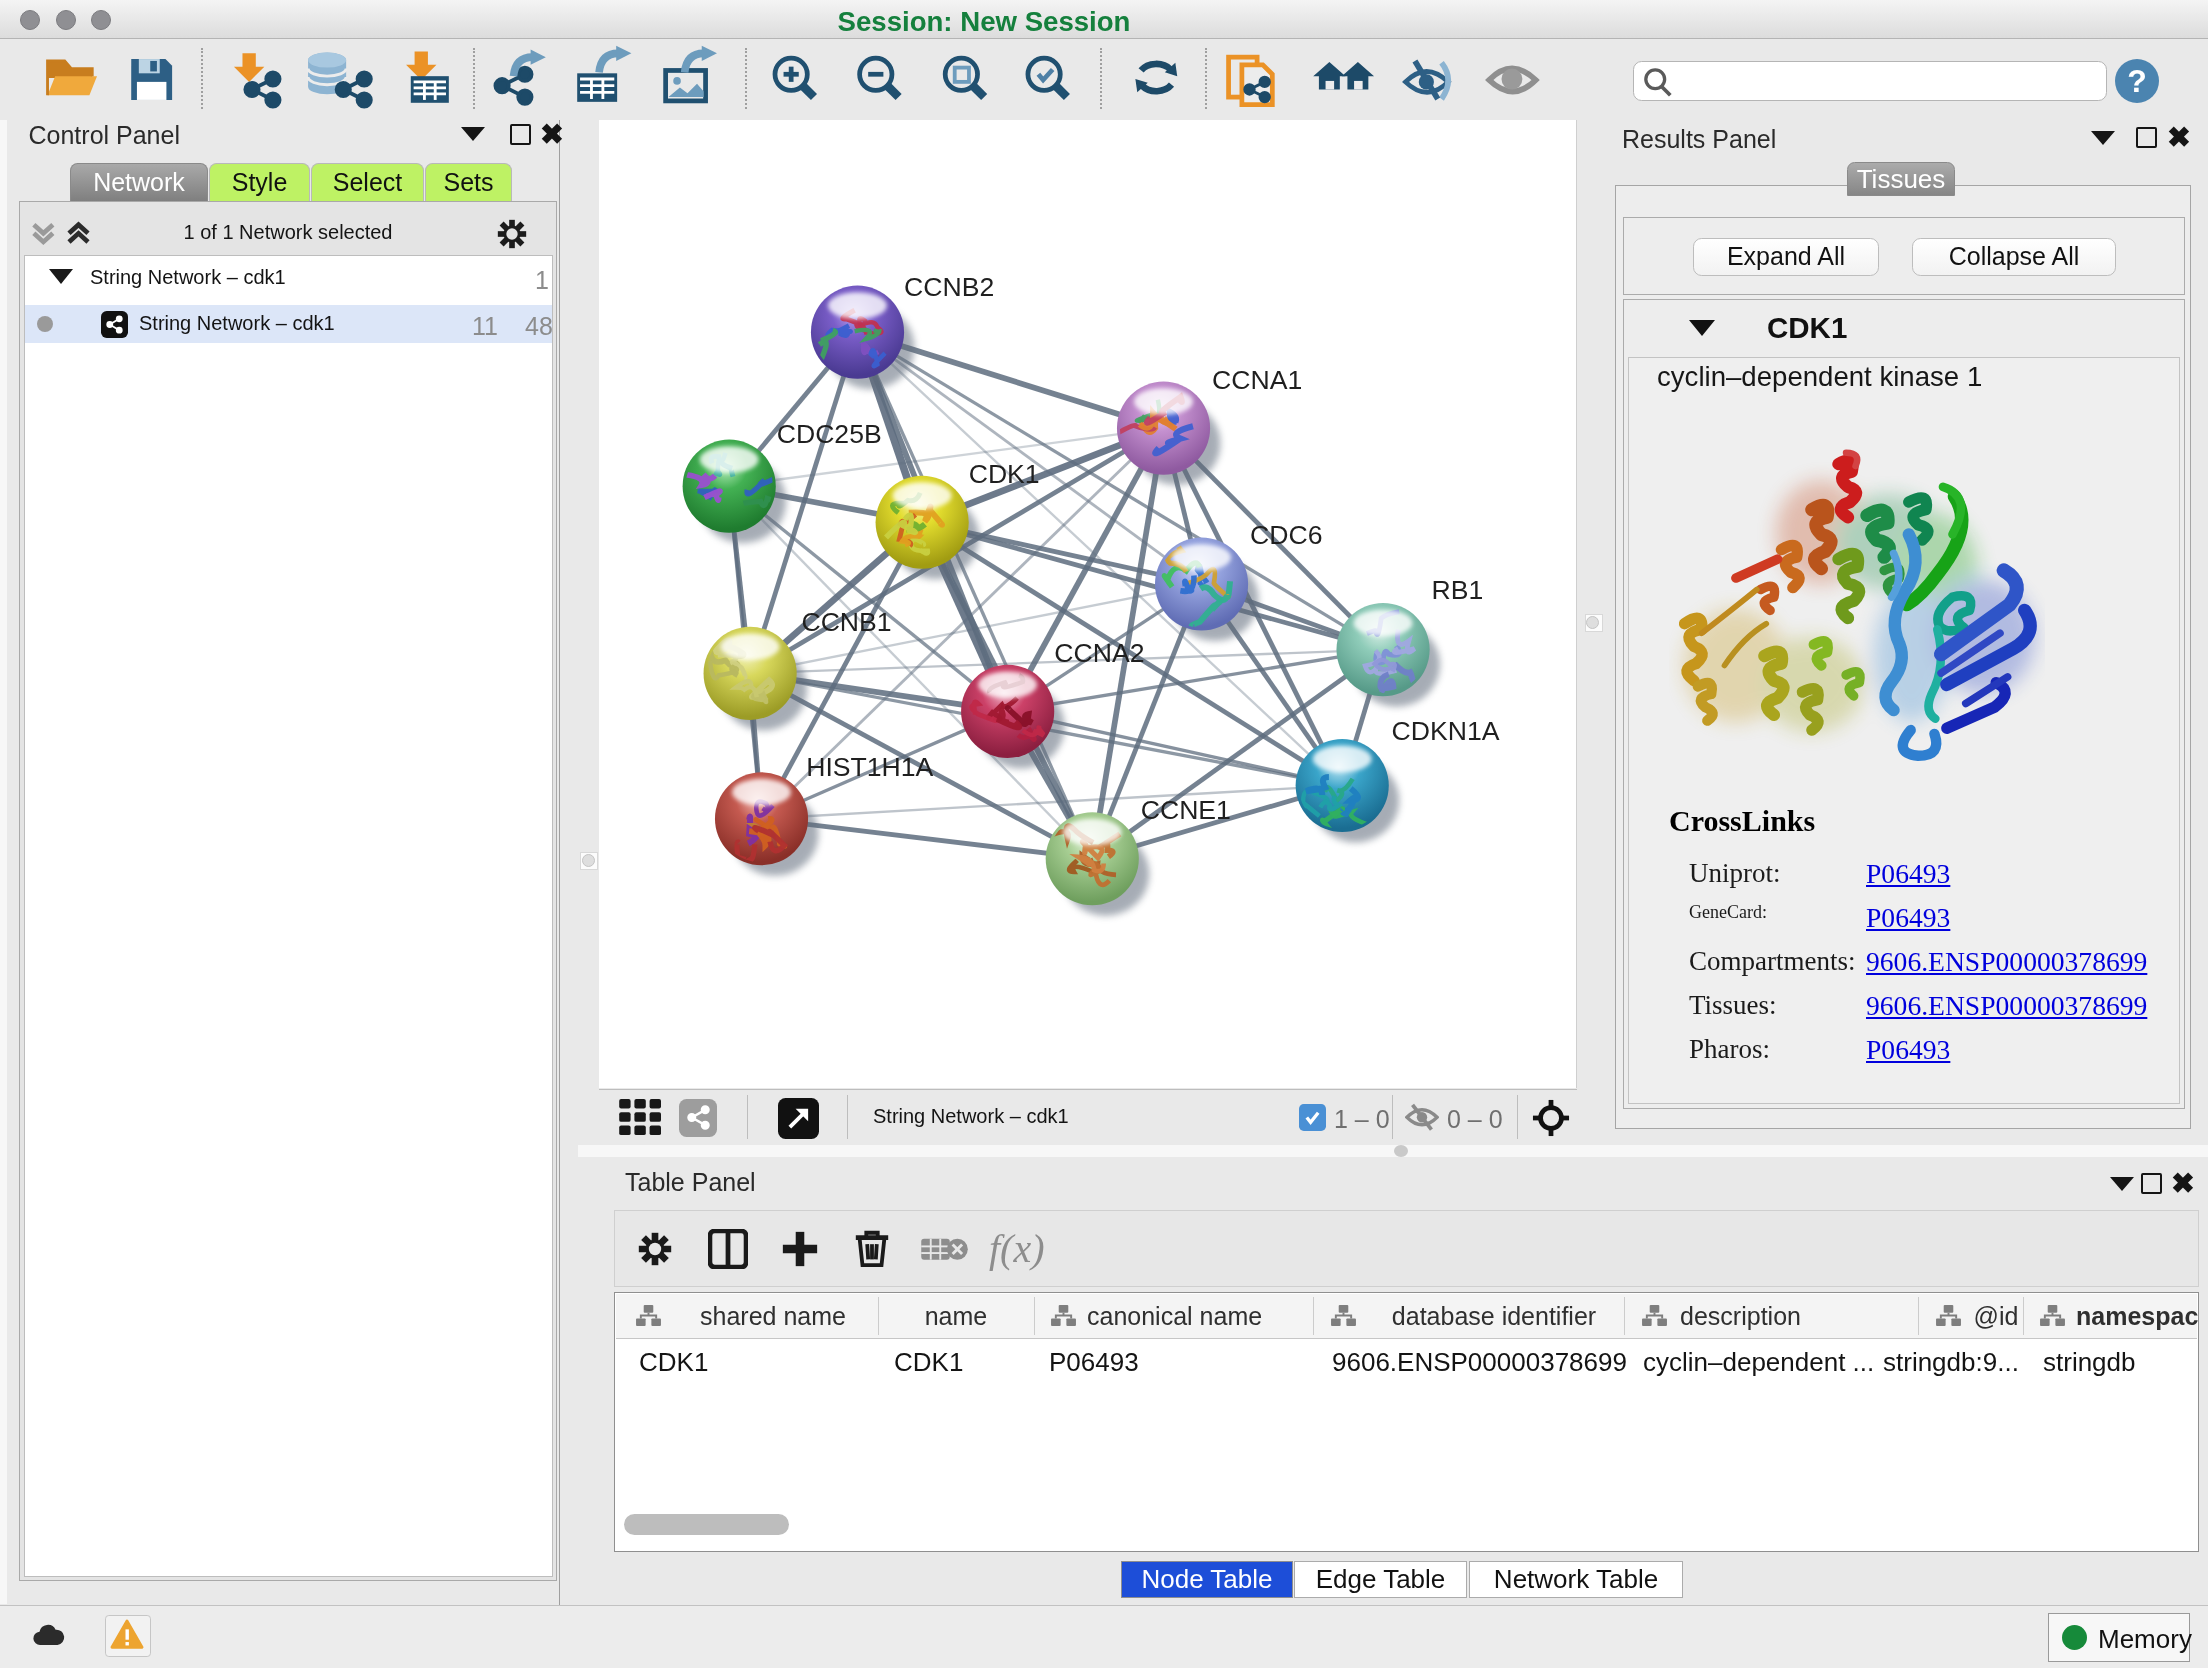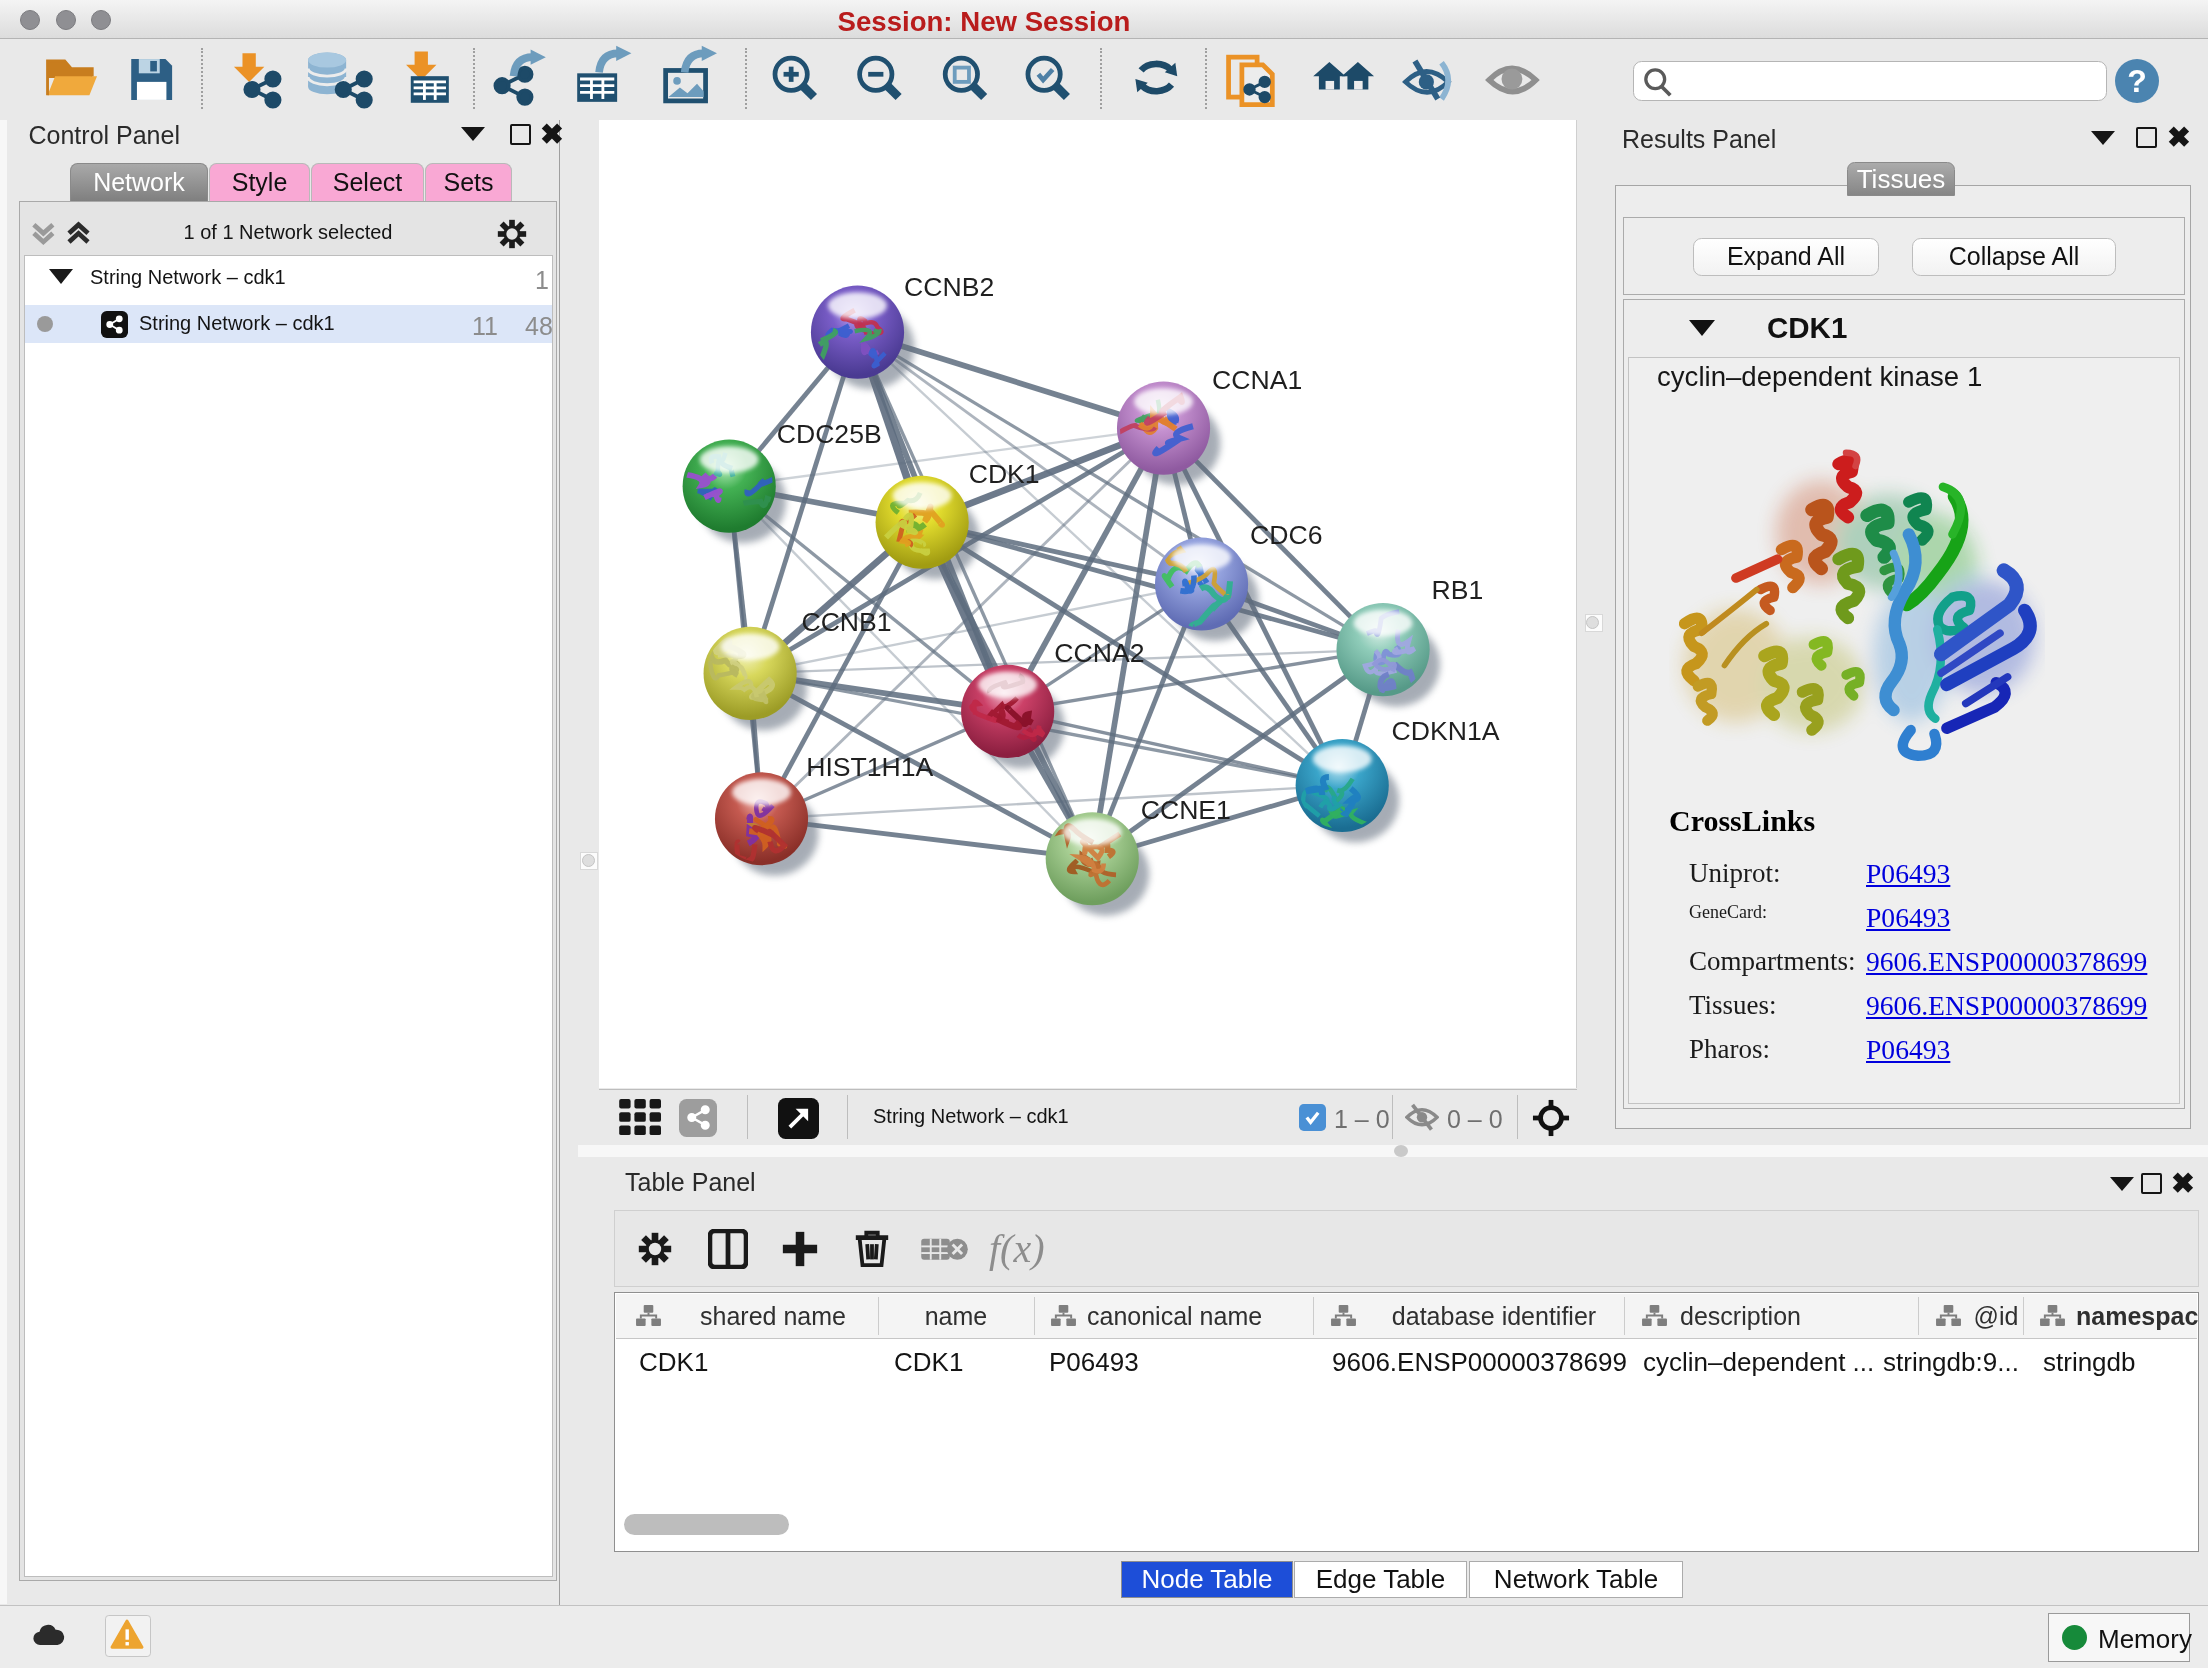--- a/index.html
+++ b/index.html
@@ -1,28 +1,28 @@
 <!DOCTYPE html>
 <html style="font-size:15px"><head><meta charset="utf-8">
 <style>
 * { margin:0; padding:0; box-sizing:border-box; }
 html,body { width:2208px; height:1668px; }
 body { background:#e9e9e9; font-family:"Liberation Sans", sans-serif; color:#1b1b1b; overflow:hidden; position:relative; }
 .abs { position:absolute; }
 .titlebar { left:0; top:0; width:2208px; height:39px; background:linear-gradient(#f4f4f4,#dcdcdc); border-bottom:1px solid #b4b4b4; }
 .tl { width:20px; height:20px; border-radius:50%; background:#8f8f93; border:1px solid #7c7c80; top:9.5px; }
-.title { width:1968px; top:5.7px; text-align:center; font-size:27.6px; font-weight:700; color:#b91c1c; }
+.title { width:1968px; top:5.7px; text-align:center; font-size:27.6px; font-weight:700; color:#15803d; }
 .vsep { top:48px; height:61px; width:0; border-left:2.9px dotted #9f9f9f; }
 .searchbox { left:1633px; top:61px; width:474px; height:40px; background:#fff; border:1.9px solid #b5b5b5; border-radius:8.6px; }
 .panelhead { font-size:25px; color:#2a2a2a; }
 .ph-tri { width:0; height:0; border-left:12.4px solid transparent; border-right:12.4px solid transparent; border-top:14.3px solid #151515; }
 .ph-sq { width:21px; height:21px; border:2.9px solid #151515; border-radius:1.9px; background:transparent; }
 .ph-x { font-size:28.5px; font-weight:900; color:#151515; line-height:21px; }
 
-.tab { top:163px; height:38px; border:1px solid #b9b9b9; border-bottom:none; border-radius:7.6px 7.6px 0 0; background:#f9a8d4; text-align:center; font-size:25px; line-height:36px; color:#111; }
+.tab { top:163px; height:38px; border:1px solid #b9b9b9; border-bottom:none; border-radius:7.6px 7.6px 0 0; background:#bef264; text-align:center; font-size:25px; line-height:36px; color:#111; }
 .tabsel { background:linear-gradient(#a9a9a9,#7f7f7f); color:#fff; border-color:#8a8a8a; }
 .cpbox { left:19px; top:201px; width:538px; height:1380px; background:#e4e4e4; border:1px solid #a9a9a9; }
 .cpwhite { left:24px; top:255px; width:529px; height:1322px; background:#fff; border:1px solid #bdbdbd; }
 .netrow { font-size:20px; color:#141414; }
 .cnt { color:#8c8c8c; font-size:25px; }
 .selrow { left:25px; top:305px; width:527px; height:38px; background:#dce6f8; }
 
 .canvas { left:599px; top:120px; width:978px; height:968px; background:#ffffff; border-right:1px solid #cfcfcf; }
 .canvasbar { left:599px; top:1089px; width:978px; height:55px; background:#e9e9e9; border-top:1px solid #bdbdbd; }
 .cbsep { top:1095px; height:44px; width:0; border-left:1px solid #bdbdbd; }

